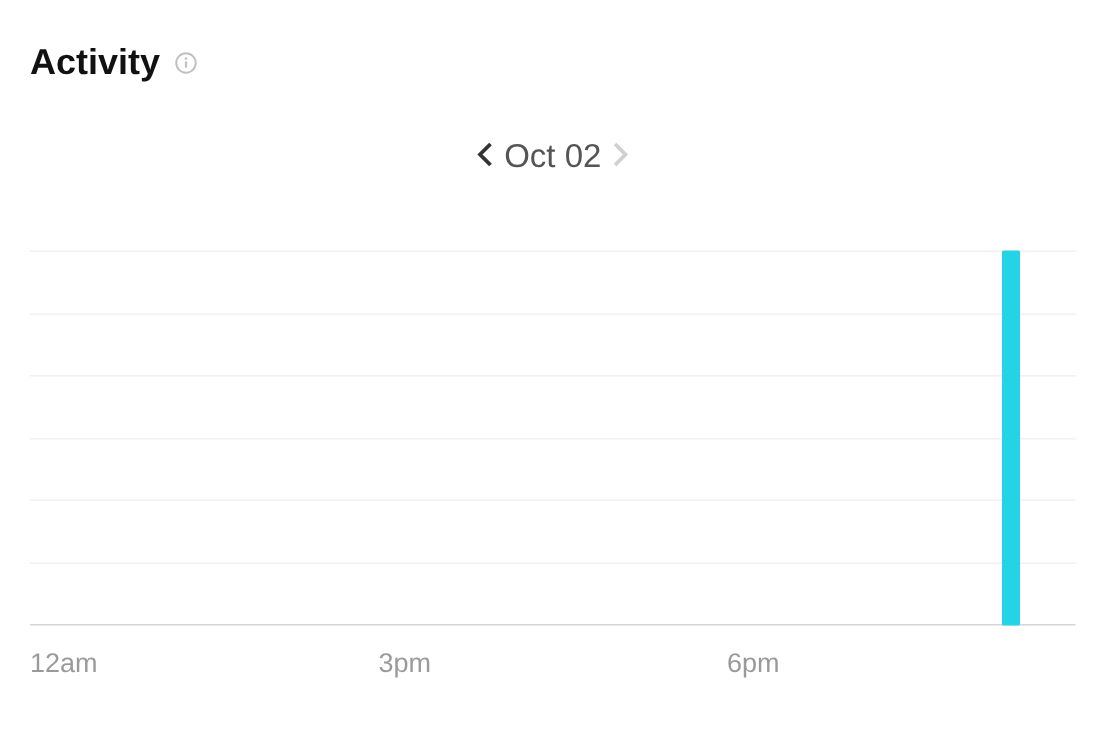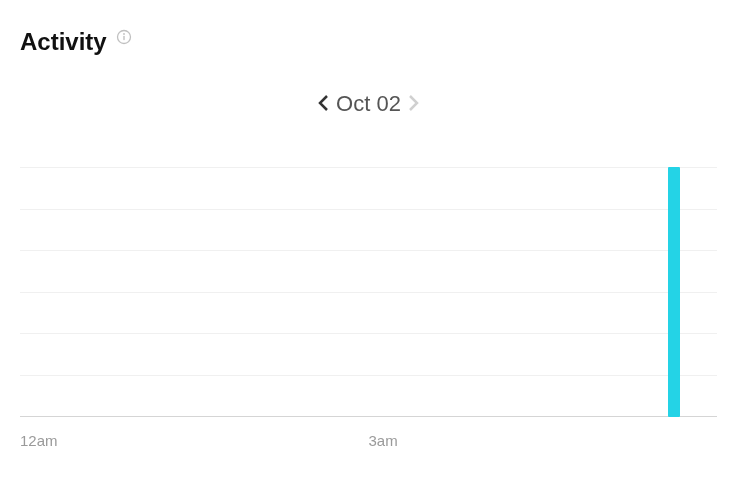--- a/index.html
+++ b/index.html
@@ -9,21 +9,21 @@
     }
     body {
       font-family: -apple-system, BlinkMacSystemFont, 'Segoe UI', Helvetica, Arial, sans-serif;
       background: #ffffff;
       width: 737px;
       height: 500px;
       padding: 28px 20px 20px 20px;
     }
     .header {
       display: flex;
-      align-items: flex-start;
+      align-items: center;
       gap: 8px;
       margin-bottom: 35px;
     }
     .title {
       font-size: 24px;
       font-weight: 700;
       color: #111111;
     }
     .info-icon {
       width: 18px;
@@ -105,21 +105,21 @@
       width: 12px;
       background: #24d3e6;
       border-radius: 1px;
     }
     .x-axis {
       display: flex;
       margin-top: 15px;
     }
     .x-label-slot {
       flex: 3;
-      font-size: 15px;
+      font-size: 18px;
       color: #9a9a9a;
       font-weight: 400;
       text-align: left;
     }
   </style>
 </head>
 <body>
 
 <div class="header">
   <div class="title">Activity</div>
@@ -181,14 +181,15 @@
       <div class="bar-slot"></div>
       <div class="bar-slot">
         <div class="bar" style="height: 100%; background: rgb(36, 211, 230);"></div>
       </div>
       <div class="bar-slot"></div>
     </div>
 </div>
 
 <div class="x-axis" id="xaxis">
     <div class="x-label-slot">12am</div>
-    <div class="x-label-slot">3am</div>
+    <div class="x-label-slot">3pm</div>
+    <div class="x-label-slot">6pm</div>
   </div>
 
 </body></html>

